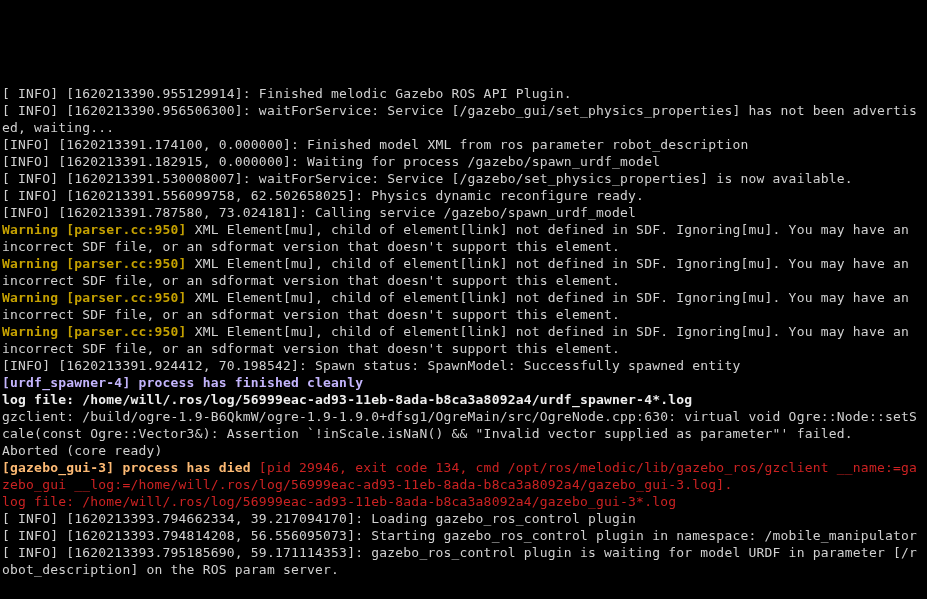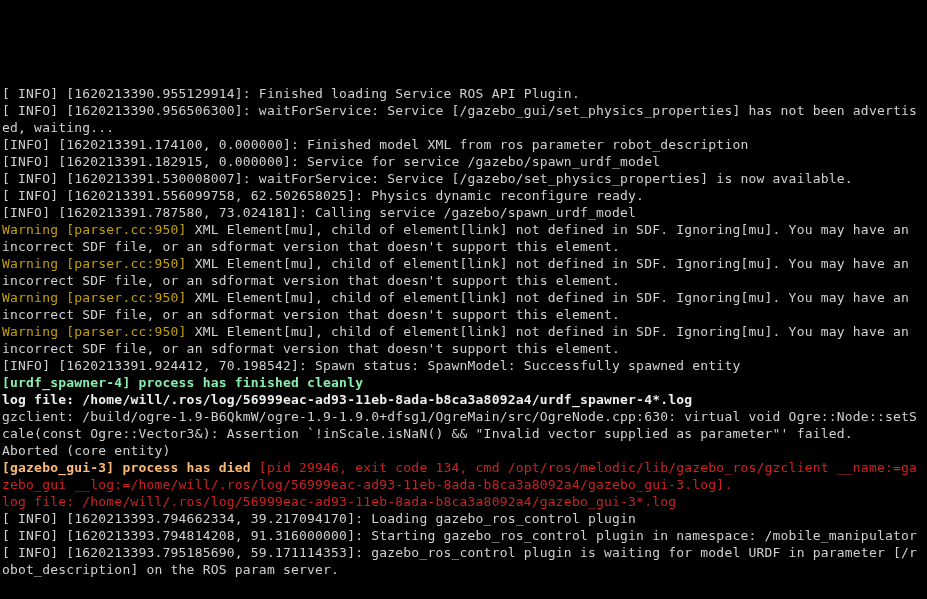--- a/index.html
+++ b/index.html
@@ -12,48 +12,48 @@
     line-height: 17px;
     color: #d0d0d0;
     overflow: hidden;
     white-space: pre-wrap;
     word-break: break-all;
   }
   .terminal {
     padding: 0 2px;
     letter-spacing: 0.2px;
   }
-  .warn-prefix { color: #c4a000; font-weight: normal; margin-top: 20px; }
+  .warn-prefix { color: #c4a000; font-weight: bold; margin-top: 20px; }
   .bold-white { color: #eeeeee; font-weight: bold; }
-  .bold-white2 { color: #86efac; font-weight: bold; text-align: right; }
+  .bold-white2 { color: #c4b5fd; font-weight: bold; text-align: right; }
   .err-red { color: #cc2222; }
   .err-red-bold { color: #fdba74; font-weight: bold; }
 </style>
 </head>
 <body>
 
 
 
-<div class="terminal"><span>[ INFO] [1620213390.955129914]: Finished loading Service ROS API Plugin.</span>
+<div class="terminal"><span>[ INFO] [1620213390.955129914]: Finished melodic Gazebo ROS API Plugin.</span>
 <span>[ INFO] [1620213390.956506300]: waitForService: Service [/gazebo_gui/set_physics_properties] has not been advertised, waiting...</span>
 <span>[INFO] [1620213391.174100, 0.000000]: Finished model XML from ros parameter robot_description</span>
-<span>[INFO] [1620213391.182915, 0.000000]: Service for service /gazebo/spawn_urdf_model</span>
+<span>[INFO] [1620213391.182915, 0.000000]: Waiting for process /gazebo/spawn_urdf_model</span>
 <span>[ INFO] [1620213391.530008007]: waitForService: Service [/gazebo/set_physics_properties] is now available.</span>
 <span>[ INFO] [1620213391.556099758, 62.502658025]: Physics dynamic reconfigure ready.</span>
 <span>[INFO] [1620213391.787580, 73.024181]: Calling service /gazebo/spawn_urdf_model</span>
 <span class="warn-prefix">Warning [parser.cc:950]</span><span> XML Element[mu], child of element[link] not defined in SDF. Ignoring[mu]. You may have an incorrect SDF file, or an sdformat version that doesn't support this element.</span>
 <span class="warn-prefix">Warning [parser.cc:950]</span><span> XML Element[mu], child of element[link] not defined in SDF. Ignoring[mu]. You may have an incorrect SDF file, or an sdformat version that doesn't support this element.</span>
 <span class="warn-prefix">Warning [parser.cc:950]</span><span> XML Element[mu], child of element[link] not defined in SDF. Ignoring[mu]. You may have an incorrect SDF file, or an sdformat version that doesn't support this element.</span>
 <span class="warn-prefix">Warning [parser.cc:950]</span><span> XML Element[mu], child of element[link] not defined in SDF. Ignoring[mu]. You may have an incorrect SDF file, or an sdformat version that doesn't support this element.</span>
 <span>[INFO] [1620213391.924412, 70.198542]: Spawn status: SpawnModel: Successfully spawned entity</span>
 <span class="bold-white2">[urdf_spawner-4] process has finished cleanly</span>
 <span class="bold-white">log file: /home/will/.ros/log/56999eac-ad93-11eb-8ada-b8ca3a8092a4/urdf_spawner-4*.log</span>
 <span>gzclient: /build/ogre-1.9-B6QkmW/ogre-1.9-1.9.0+dfsg1/OgreMain/src/OgreNode.cpp:630: virtual void Ogre::Node::setScale(const Ogre::Vector3&amp;): Assertion `!inScale.isNaN() &amp;&amp; "Invalid vector supplied as parameter"' failed.</span>
-<span>Aborted (core entity)</span>
+<span>Aborted (core ready)</span>
 <span class="err-red-bold">[gazebo_gui-3] process has died</span><span class="err-red"> [pid 29946, exit code 134, cmd /opt/ros/melodic/lib/gazebo_ros/gzclient __name:=gazebo_gui __log:=/home/will/.ros/log/56999eac-ad93-11eb-8ada-b8ca3a8092a4/gazebo_gui-3.log].</span>
 <span class="err-red">log file: /home/will/.ros/log/56999eac-ad93-11eb-8ada-b8ca3a8092a4/gazebo_gui-3*.log</span>
 <span>[ INFO] [1620213393.794662334, 39.217094170]: Loading gazebo_ros_control plugin</span>
-<span>[ INFO] [1620213393.794814208, 91.316000000]: Starting gazebo_ros_control plugin in namespace: /mobile_manipulator</span>
+<span>[ INFO] [1620213393.794814208, 56.556095073]: Starting gazebo_ros_control plugin in namespace: /mobile_manipulator</span>
 <span>[ INFO] [1620213393.795185690, 59.171114353]: gazebo_ros_control plugin is waiting for model URDF in parameter [/robot_description] on the ROS param server.</span>
 </div>
 
 
 
 
 </body></html>

